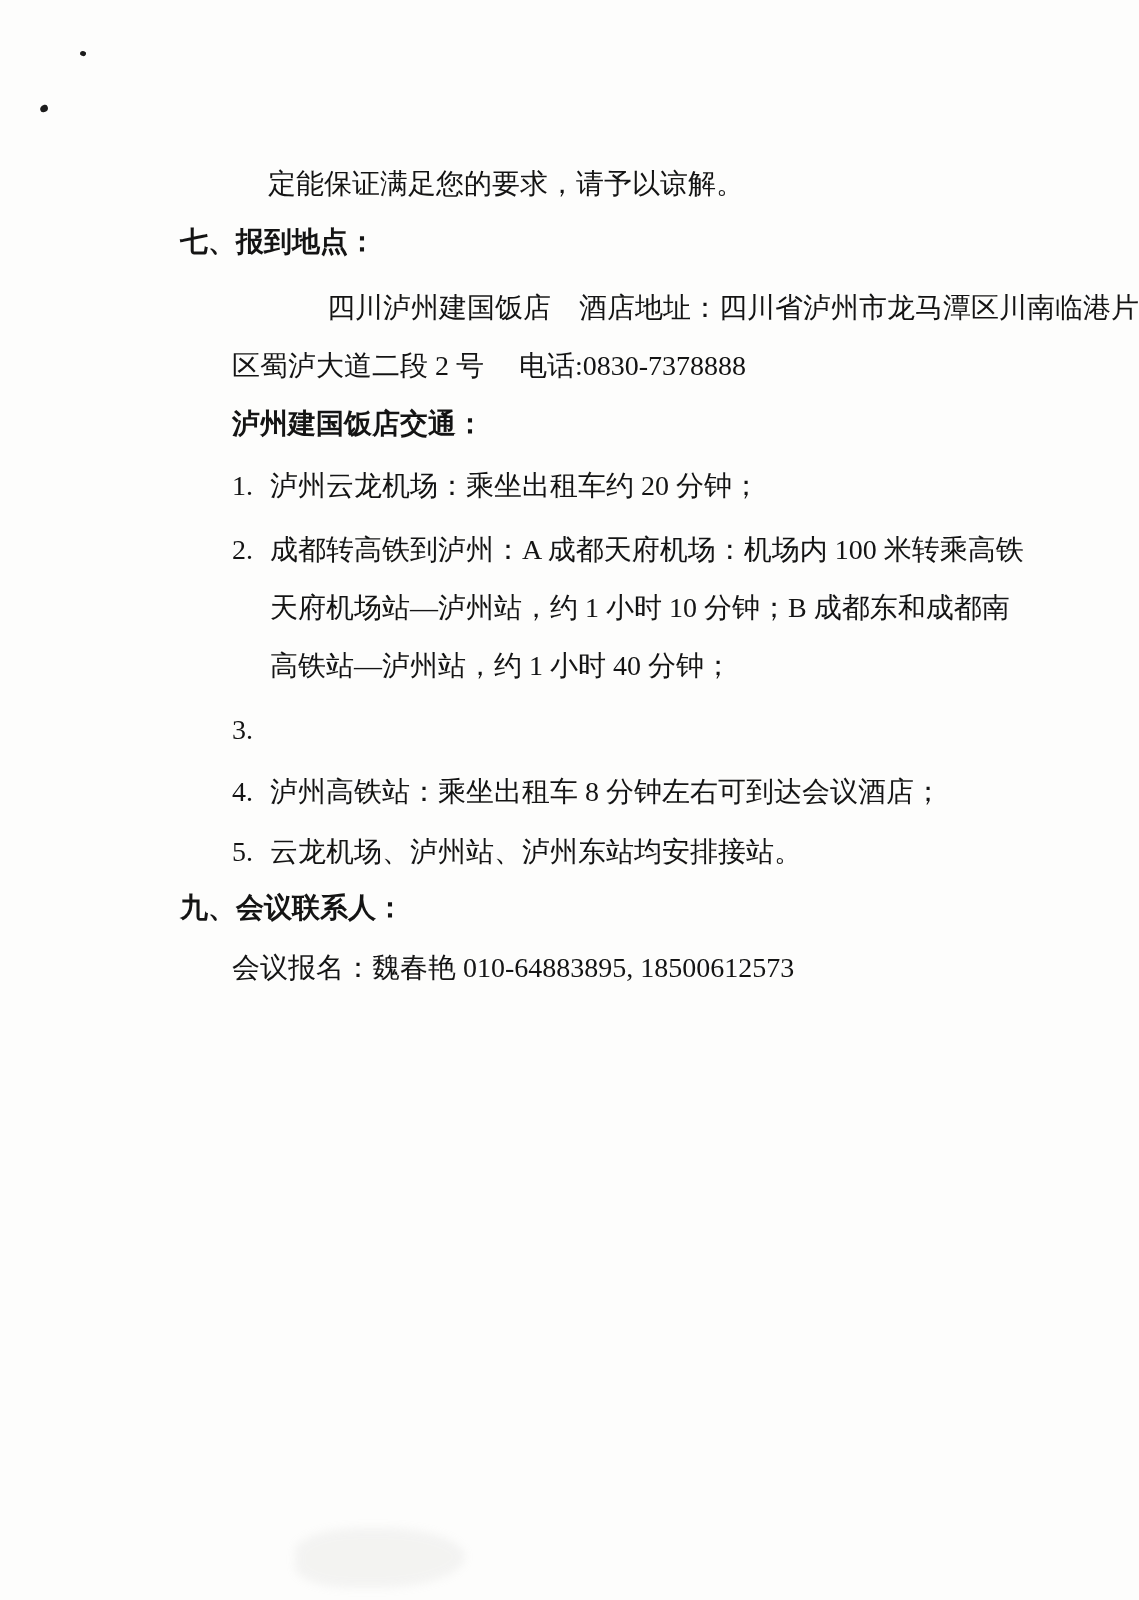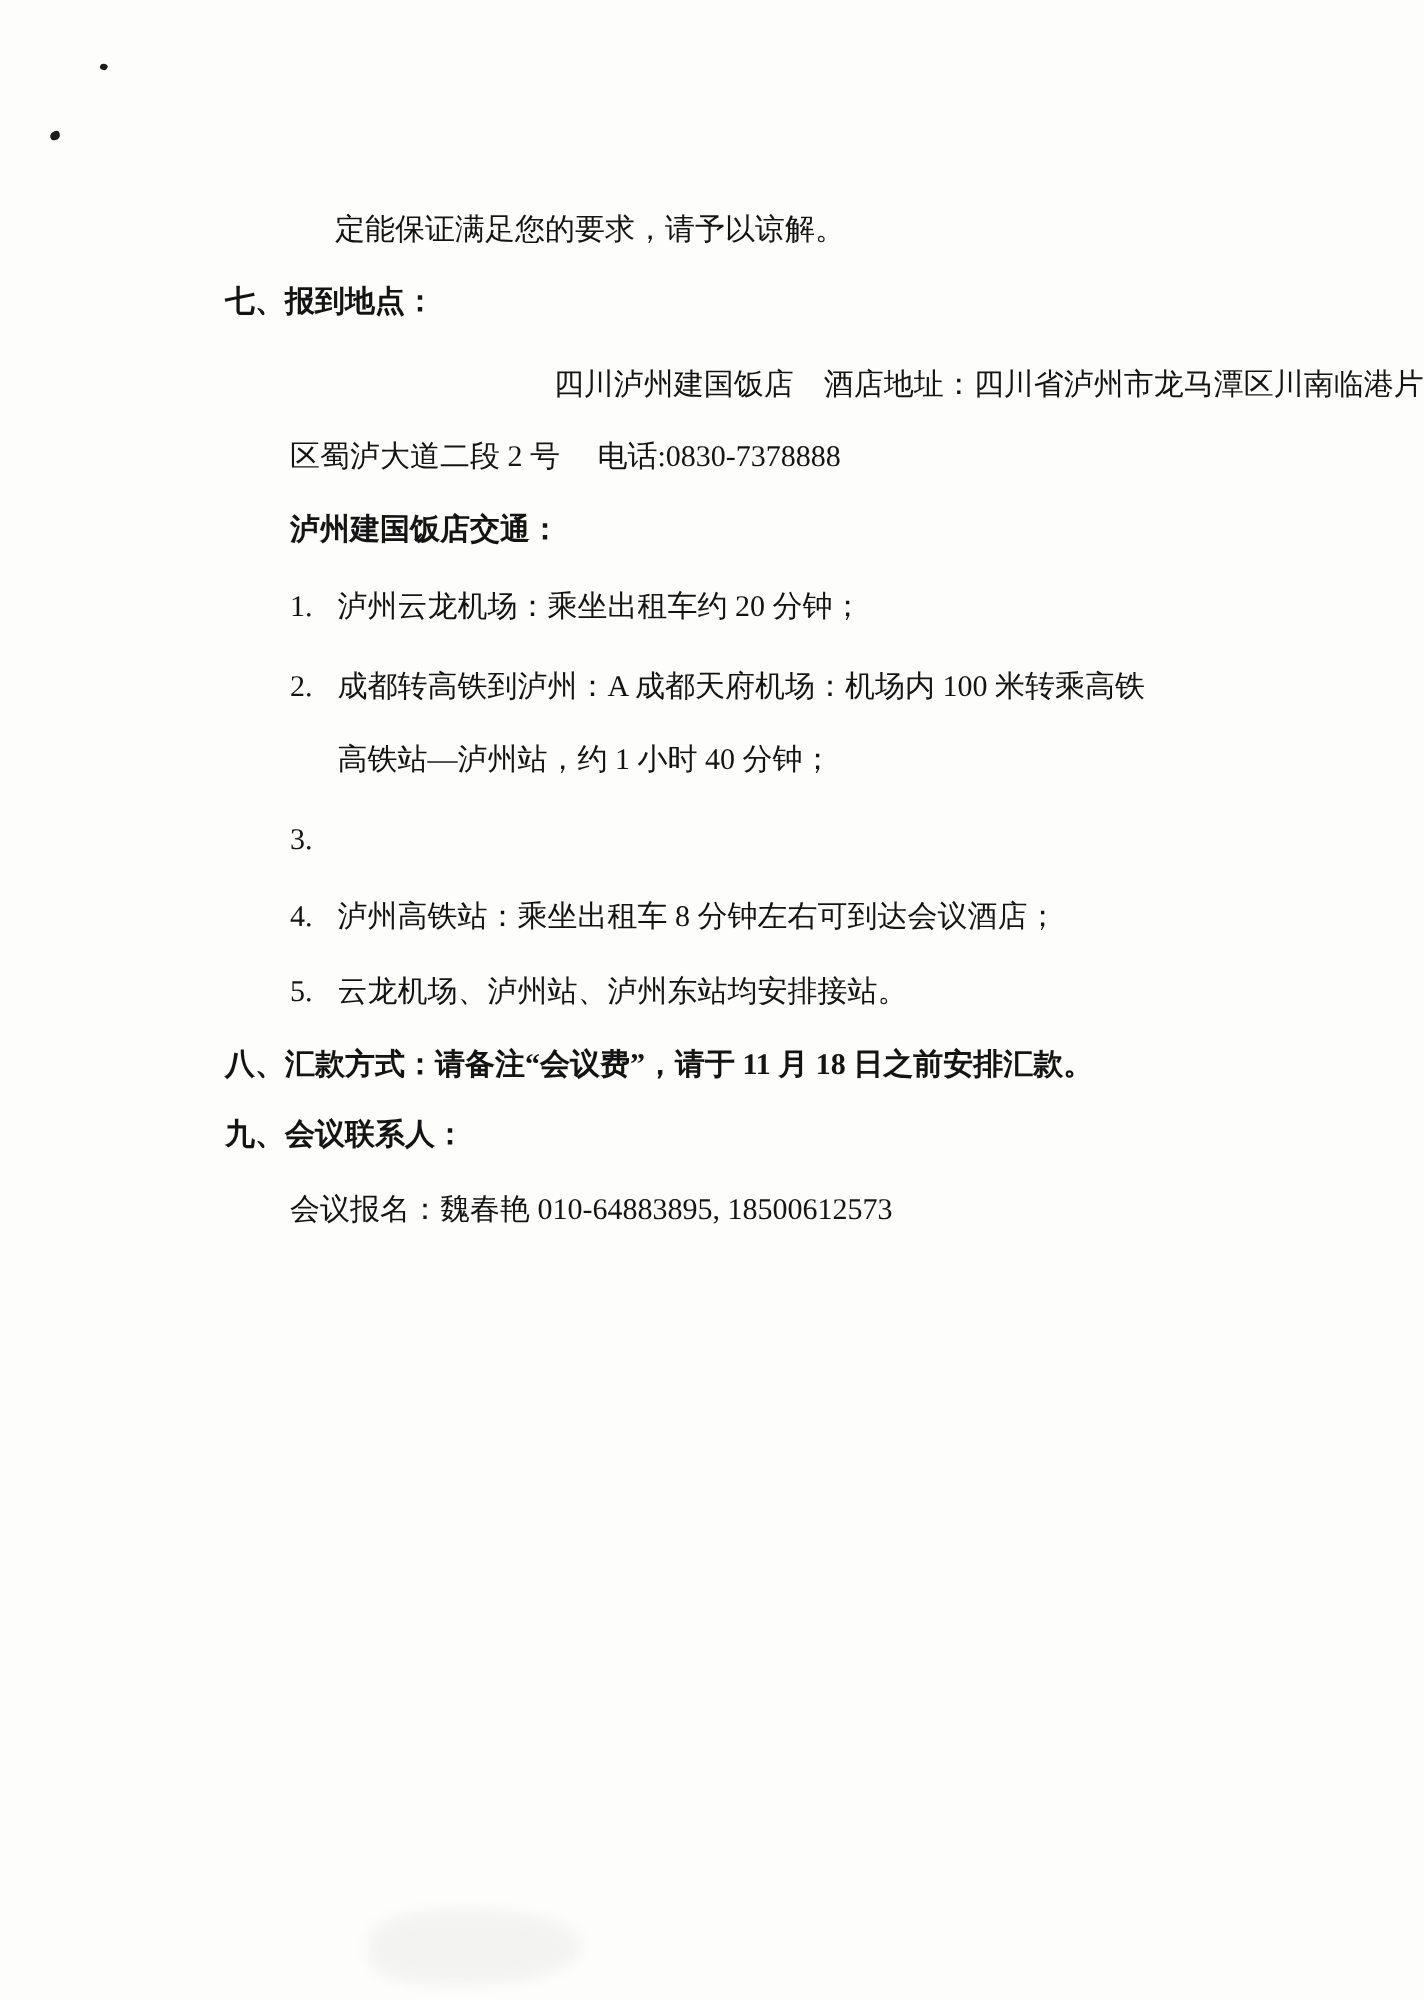--- a/index.html
+++ b/index.html
@@ -6,21 +6,21 @@
   html, body { background: #ffffff; }
   .page {
     position: relative;
     width: 1139px;
     height: 1600px;
     margin: 0 auto;
     background: #fdfdfc;
     overflow: hidden;
     font-family: "Liberation Serif", "DejaVu Serif", serif;
     color: #141414;
-    font-size: 24px;
+    font-size: 28px;
   }
   .content { position: absolute; top: 0; left: 0; width: 100%; }
   .line-box { line-height: 58px; white-space: nowrap; }
   .bold { font-weight: bold; }
   
   .ind-heading { margin-left: 180px; }
   .ind-body    { margin-left: 232px; }
   
   .intro           { margin-top: 155px; }
   .sec7-heading    { margin-top: 0; }
@@ -84,20 +84,21 @@
         <span class="li-num">1.</span>
         <div class="li-lines">
           <div class="line-box">泸州云龙机场：乘坐出租车约 20 分钟；</div>
         </div>
       </div>
 
       <div class="list-item li-item2">
         <span class="li-num">2.</span>
         <div class="li-lines">
           <div class="line-box">成都转高铁到泸州：A 成都天府机场：机场内 100 米转乘高铁</div>
+          <div class="line-box">天府机场站—泸州站，约 1 小时 10 分钟；B 成都东和成都南</div>
           <div class="line-box">高铁站—泸州站，约 1 小时 40 分钟；</div>
         </div>
       </div>
 
       <div class="list-item li-item3">
         <span class="li-num">3.</span>
         <div class="li-lines">
         </div>
       </div>
 
@@ -110,21 +111,20 @@
 
       <div class="list-item li-item5">
         <span class="li-num">5.</span>
         <div class="li-lines">
           <div class="line-box">云龙机场、泸州站、泸州东站均安排接站。</div>
         </div>
       </div>
 
     </div>
 
-    <div class="line-box sec8-heading ind-heading bold">八、汇款方式：请备注“会议费”，请于 11 月 18 日之前安排汇款。</div>
 
 
     <div class="line-box sec9-heading ind-heading bold">九、会议联系人：</div>
 
     <div class="line-box ind-body">会议报名：魏春艳 010-64883895, 18500612573</div>
 
   </div>
 </div>
 
 </body></html>

